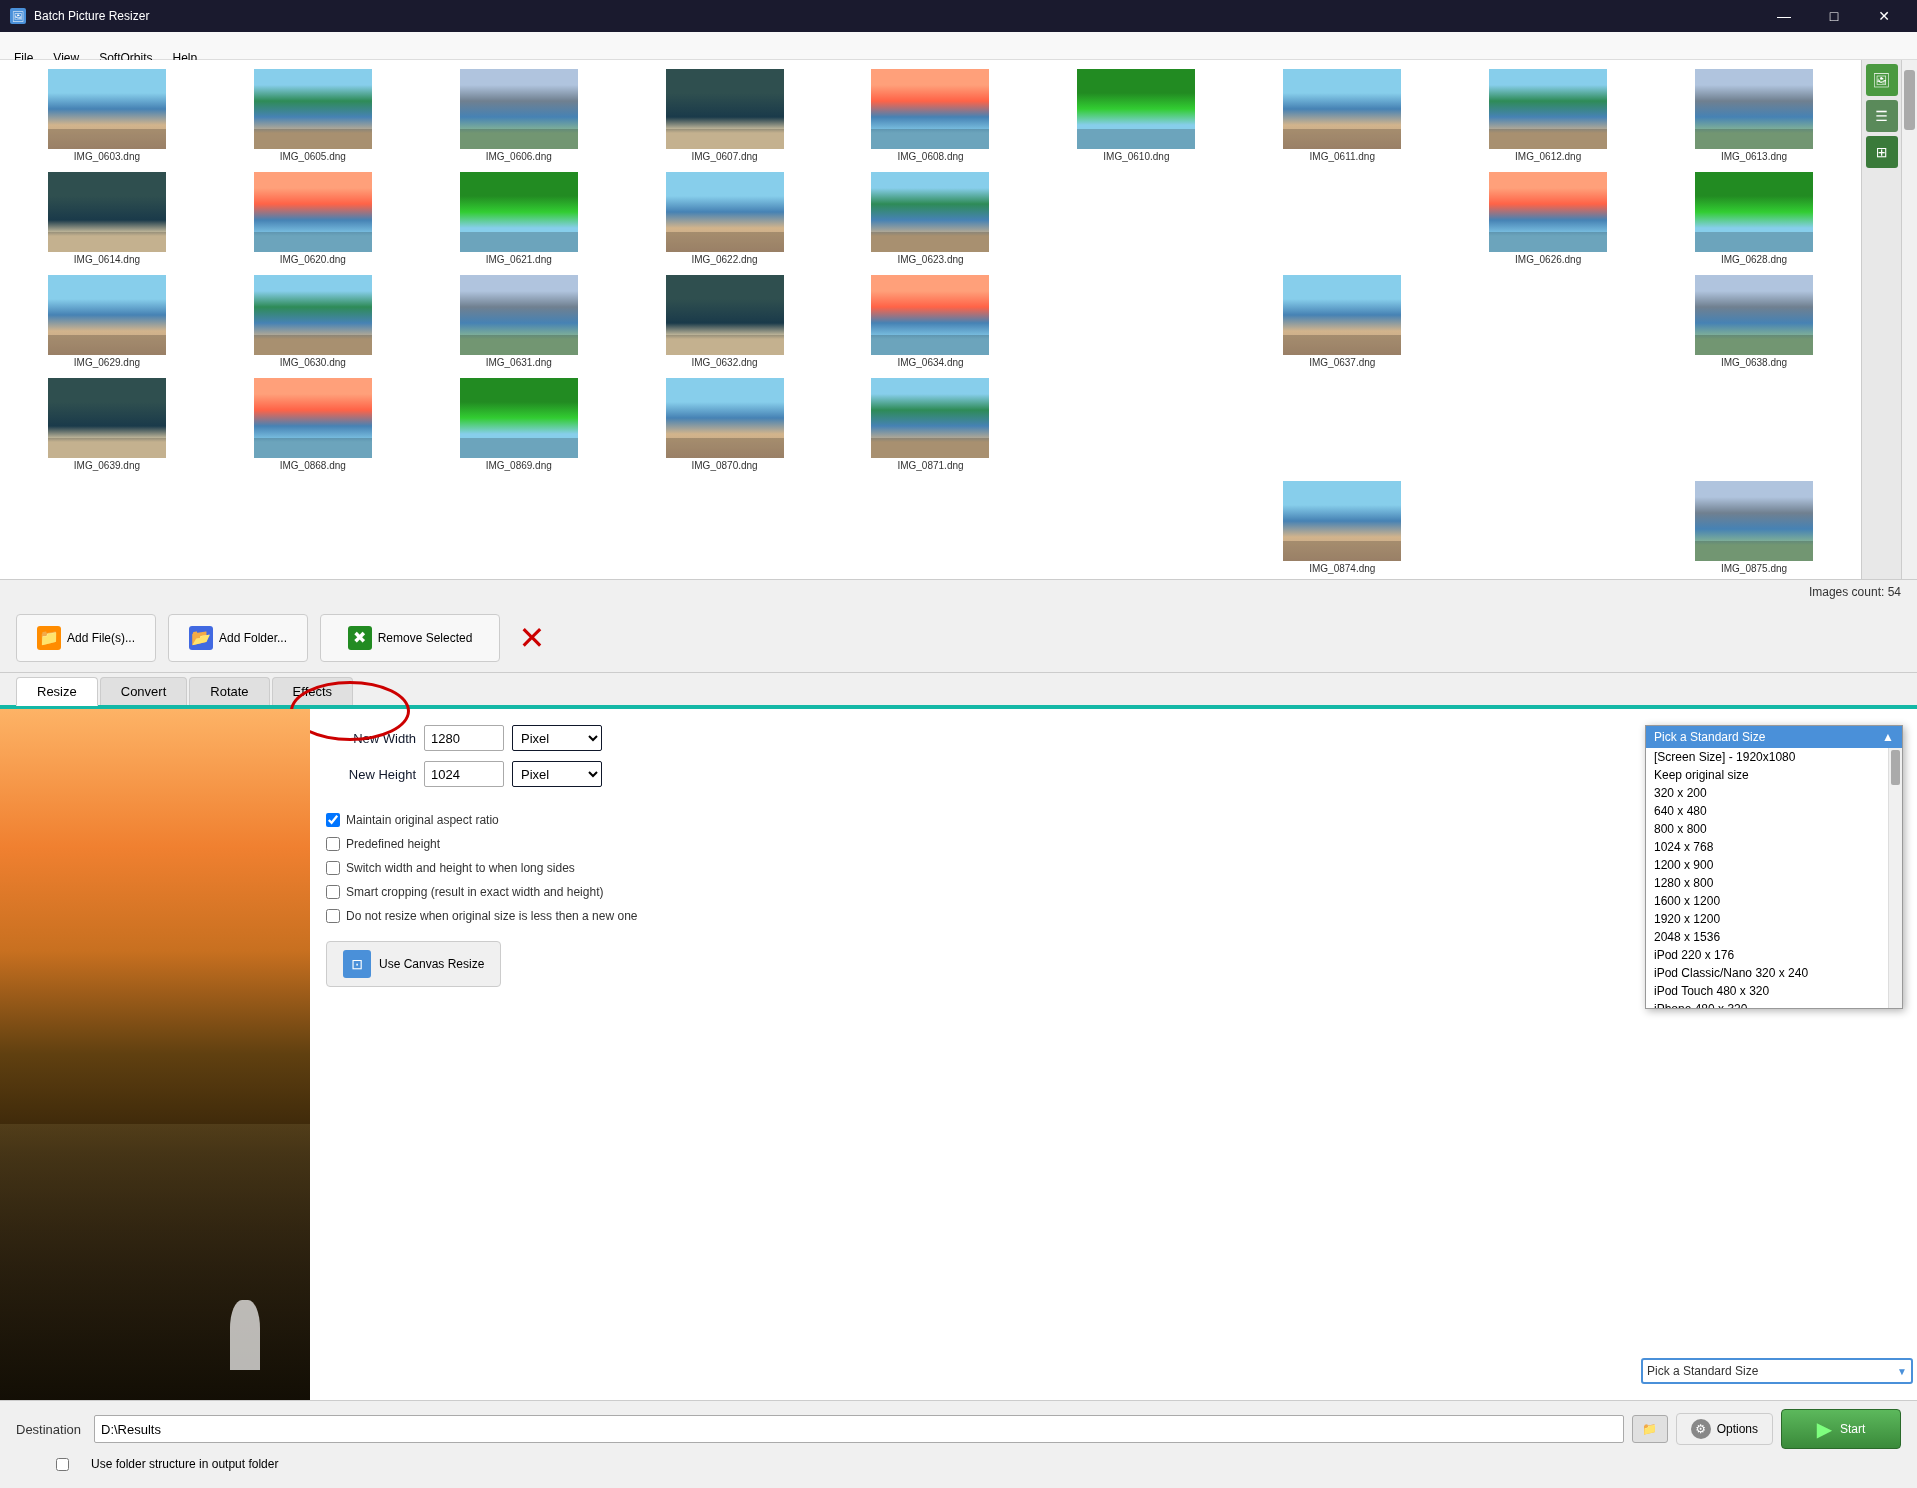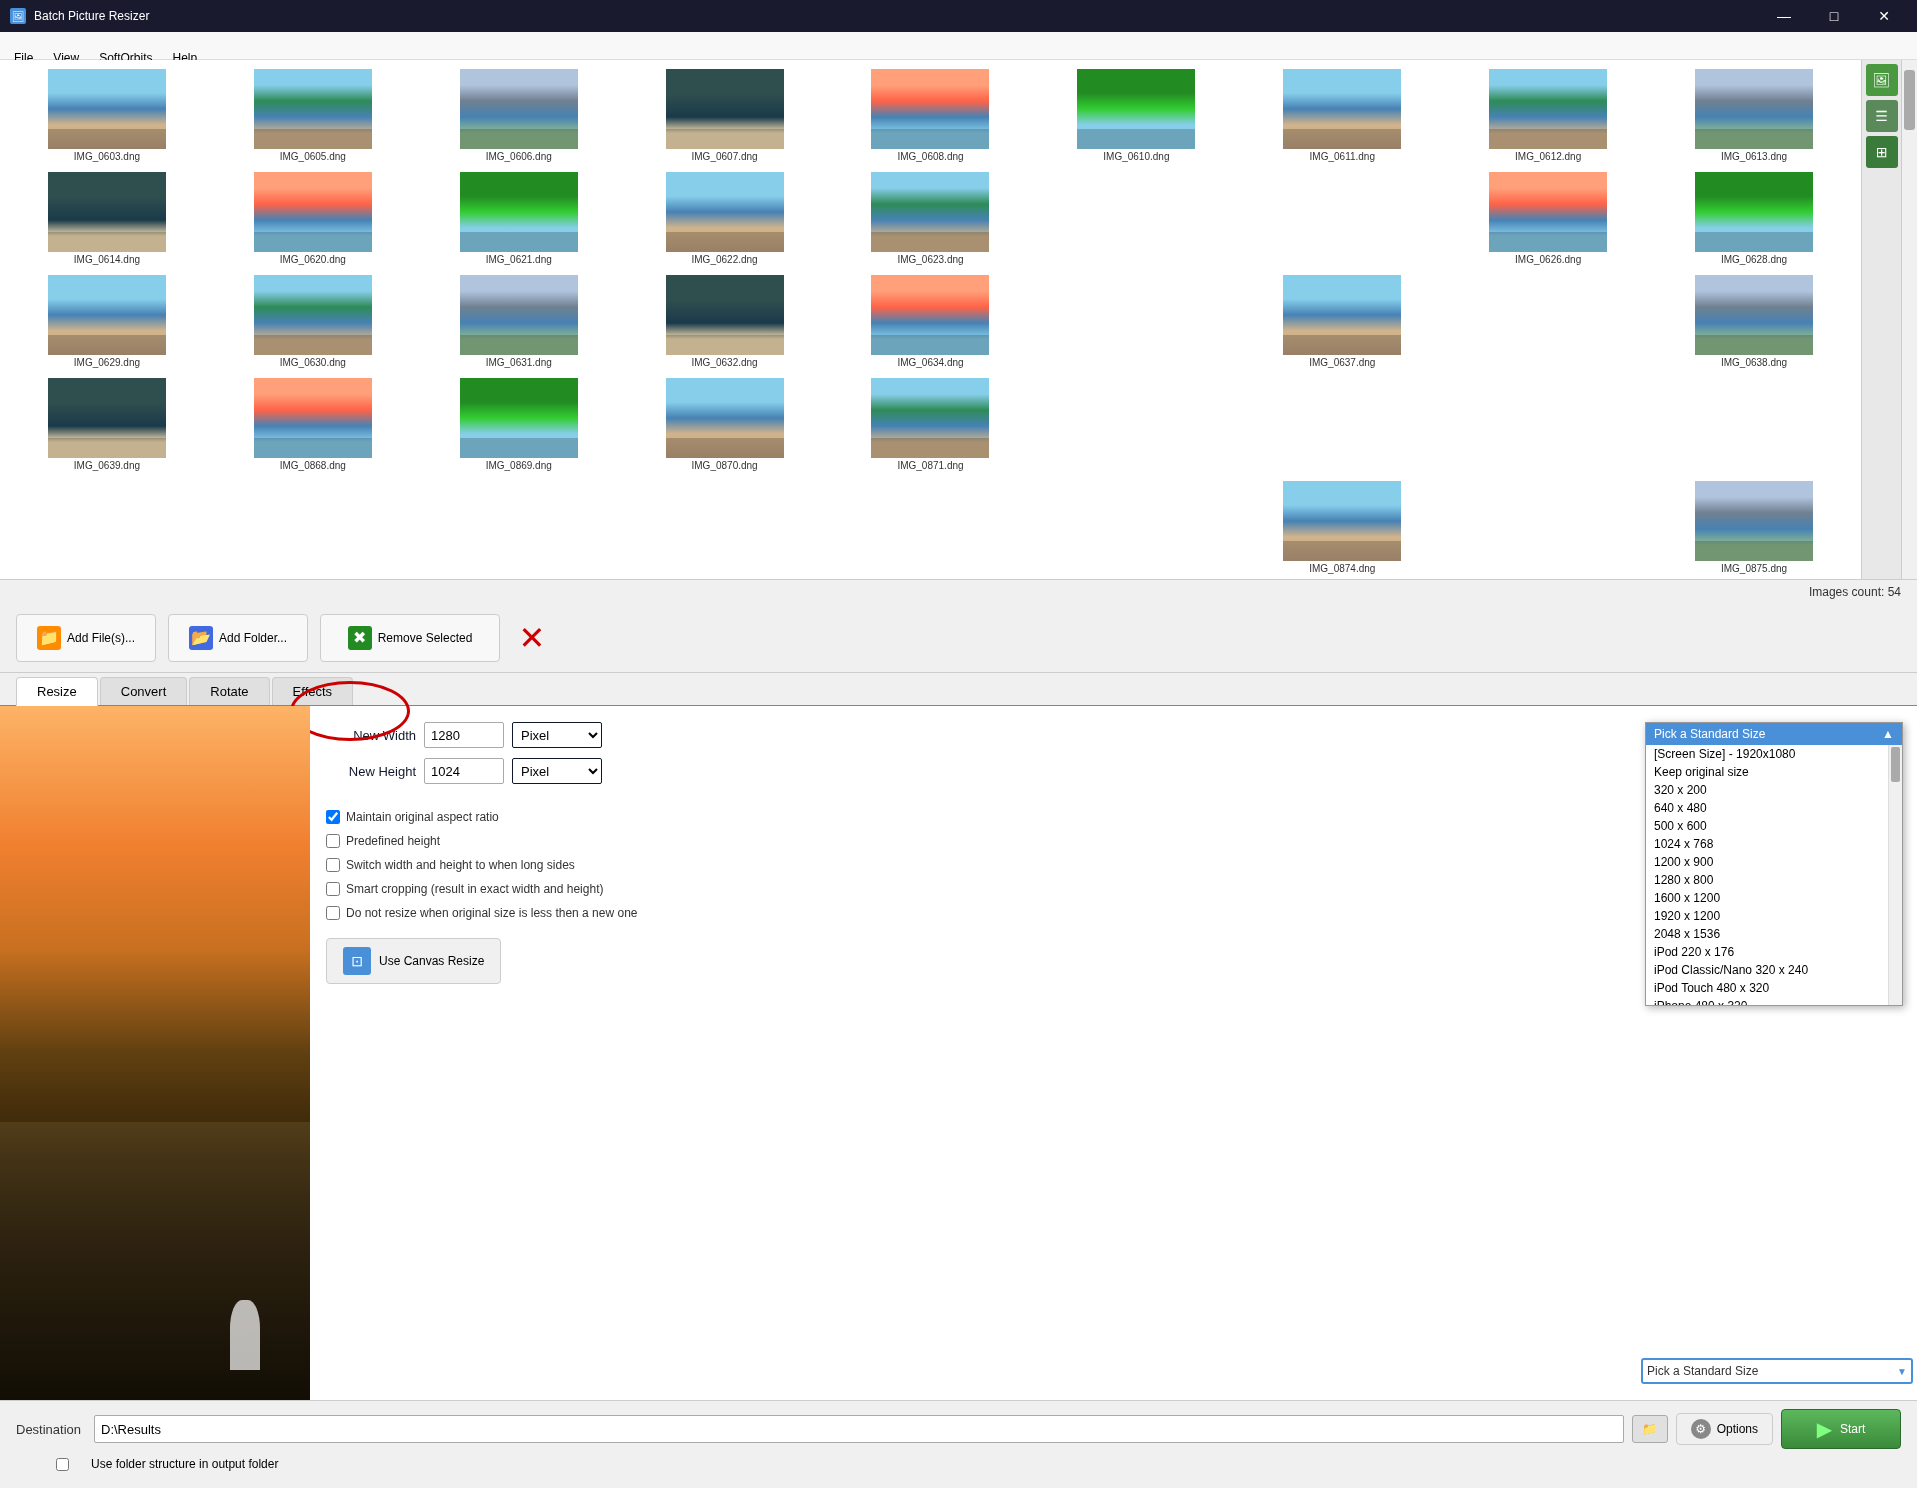--- a/index.html
+++ b/index.html
@@ -187,21 +187,21 @@
     .icon-orange { background: #FF8C00; color: white; }
     .icon-blue { background: #4169E1; color: white; }
     .icon-green { background: #228B22; color: white; }
     
     
     .tabs-area {
       background: #f0f0f0;
       display: flex;
       align-items: flex-end;
       padding: 4px 16px 0 16px;
-      border-bottom: 1px solid #14b8a6;
+      border-bottom: 4px solid #14b8a6;
       flex-shrink: 0;
     }
     .tab {
       padding: 6px 20px;
       background: #e0e0e0;
       border: 1px solid #ccc;
       border-bottom: none;
       cursor: pointer;
       border-radius: 4px 4px 0 0;
       font-size: 13px;
@@ -827,21 +827,21 @@
         <div class="size-dropdown-list">
           <div class="size-dropdown-header">
             <span>Pick a Standard Size</span>
             <span>▲</span>
           </div>
           <div class="size-option-list-container">
             <div class="size-option">[Screen Size] - 1920x1080</div>
             <div class="size-option">Keep original size</div>
             <div class="size-option">320 x 200</div>
             <div class="size-option">640 x 480</div>
-            <div class="size-option">500 x 600</div>
+            <div class="size-option">800 x 800</div>
             <div class="size-option">1024 x 768</div>
             <div class="size-option">1200 x 900</div>
             <div class="size-option">1280 x 800</div>
             <div class="size-option">1600 x 1200</div>
             <div class="size-option">1920 x 1200</div>
             <div class="size-option">2048 x 1536</div>
             <div class="size-option">iPod 220 x 176</div>
             <div class="size-option">iPod Classic/Nano 320 x 240</div>
             <div class="size-option">iPod Touch 480 x 320</div>
             <div class="size-option">iPhone 480 x 320</div>

